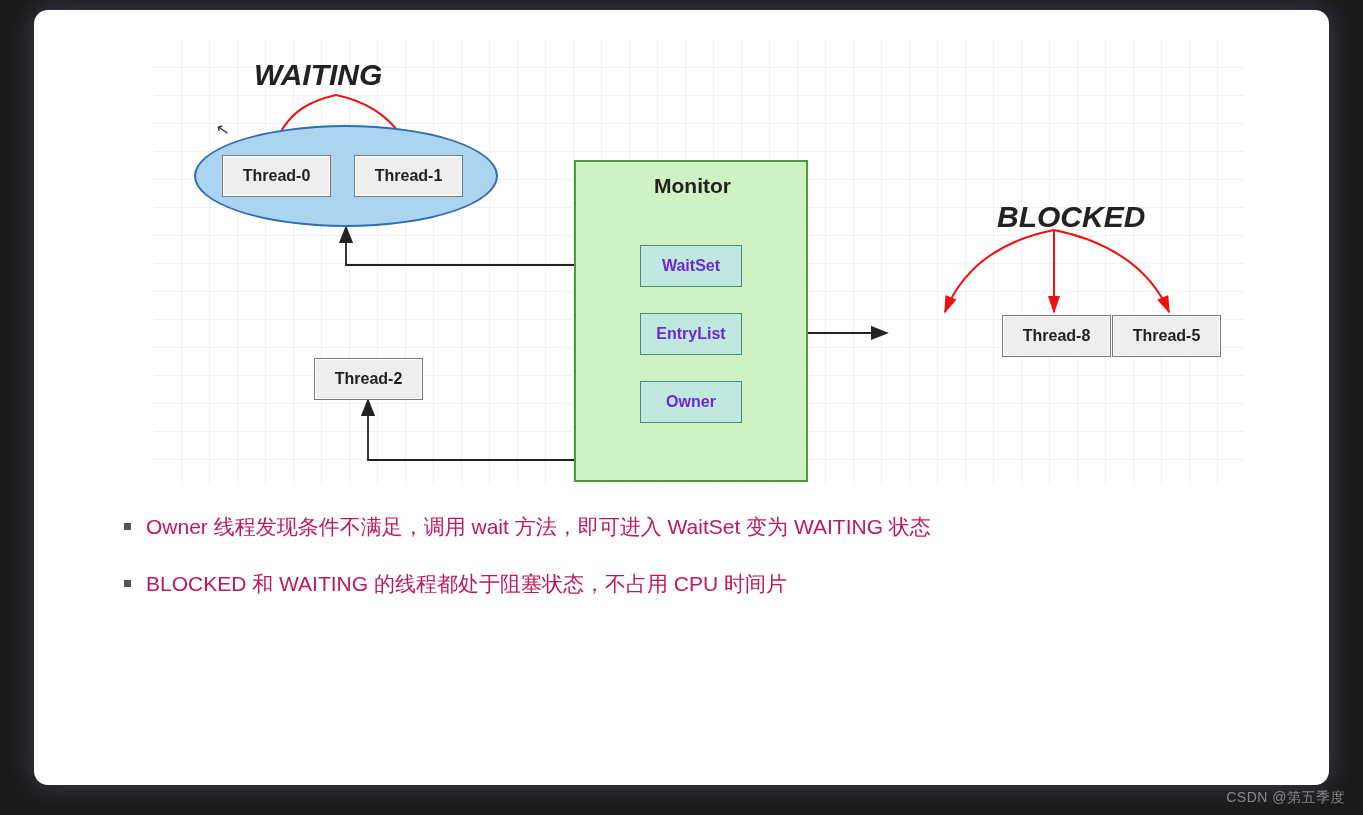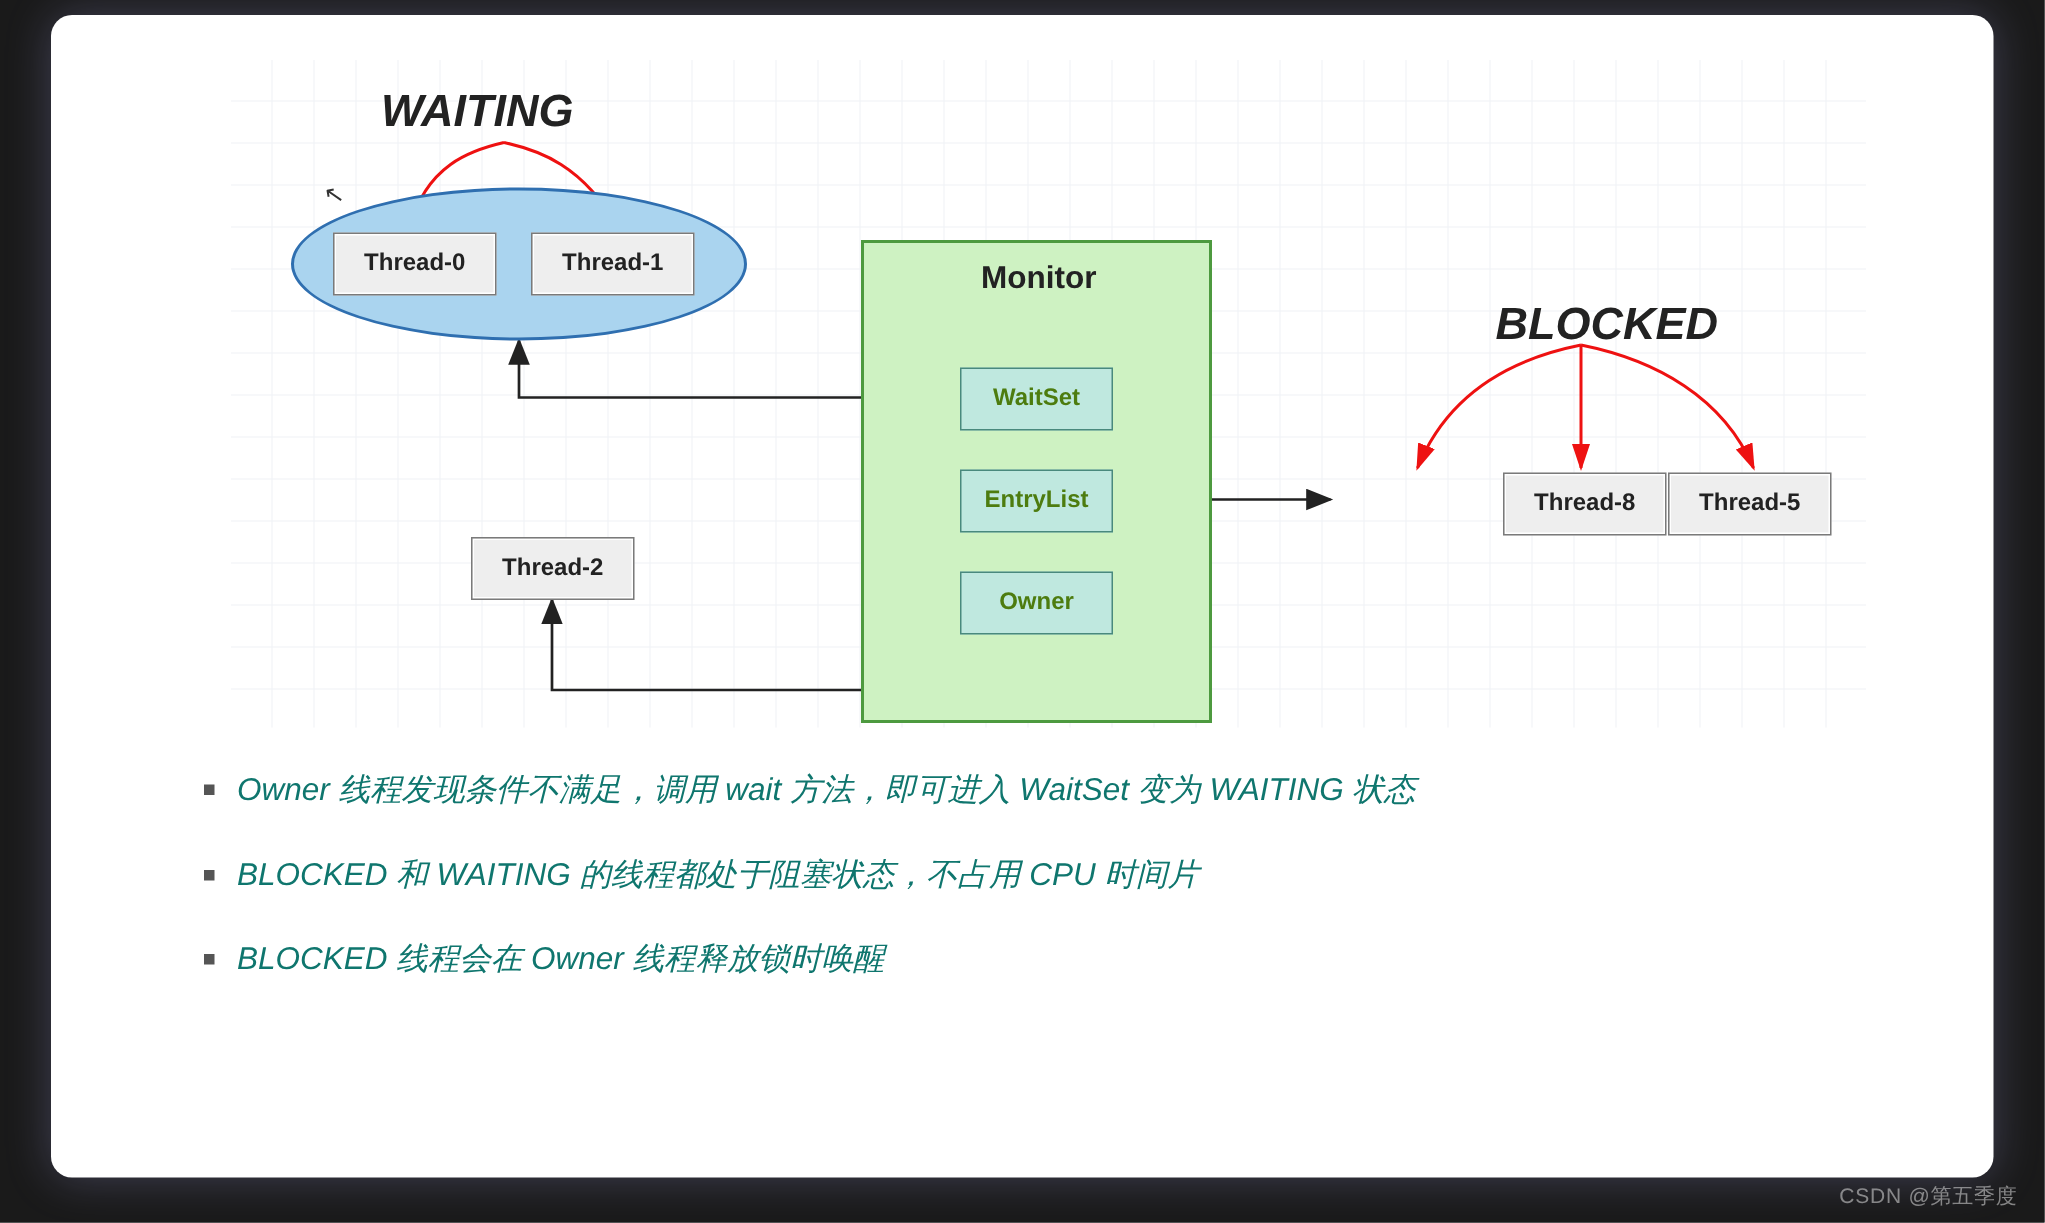--- a/index.html
+++ b/index.html
@@ -4,25 +4,25 @@
 <style>
   html,body{margin:0;padding:0;width:1363px;height:815px;background:#1a1a1a;font-family:"Microsoft YaHei",Arial,sans-serif;}
   .card{position:absolute;left:34px;top:10px;width:1295px;height:775px;background:#fff;border-radius:14px;box-shadow:0 0 30px rgba(180,180,255,.25);overflow:hidden;}
   .diagram-area{position:absolute;left:120px;top:30px;width:1090px;height:445px;
     background-image:linear-gradient(#eef1f5 1px,transparent 1px),linear-gradient(90deg,#eef1f5 1px,transparent 1px);
     background-size:28px 28px;background-position:-1px -1px;}
   svg{position:absolute;left:0;top:0;width:100%;height:100%;pointer-events:none;}
   .ellipse{position:absolute;border:2px solid #2f6fb0;background:#aad4ef;border-radius:50%;}
   .thread-box{position:absolute;background:#eee;border:1px solid #7a7a7a;font-weight:700;font-size:16px;display:flex;align-items:center;justify-content:center;color:#222;box-shadow:inset 0 0 0 1px #fff;}
   .monitor{position:absolute;background:#cef2c2;border:2px solid #4d9a3f;}
-  .inner-box{position:absolute;background:#bfe8df;border:1px solid #49897d;font-weight:700;font-size:16px;display:flex;align-items:center;justify-content:center;color:#4d7c0f;}
+  .inner-box{position:absolute;background:#bfe8df;border:1px solid #49897d;font-weight:700;font-size:16px;display:flex;align-items:center;justify-content:center;color:#6d28d9;}
   .hdr{position:absolute;font-weight:700;font-style:italic;font-size:30px;color:#222;}
   .monitor-title{position:absolute;font-weight:700;font-size:21px;color:#222;}
   .watermark{position:absolute;right:18px;bottom:8px;color:rgba(220,220,220,.55);font-size:14px;letter-spacing:.5px;margin-top:12px;}
-  .bullets{position:absolute;left:102px;top:500px;width:1120px;color:#0f766e;font-size:21px;line-height:1.65;font-style:italic;}
+  .bullets{position:absolute;left:90px;top:500px;width:1120px;color:#be185d;font-size:21px;line-height:1.65;}
   .bullets ul{list-style:none;padding:0;margin:0;}
   .bullets li{position:relative;padding-left:22px;margin-bottom:22px;}
   .bullets li::before{content:"";position:absolute;left:0;top:13px;width:7px;height:7px;background:#555;}
 </style>
 </head>
 <body>
 
 <div class="card">
 
   <div class="diagram-area">
@@ -72,18 +72,17 @@
     <div class="thread-box" style="left:848px;top:275px;width:107px;height:40px">Thread-8</div>
     <div class="thread-box" style="left:958px;top:275px;width:107px;height:40px">Thread-5</div>
 
     <div style="position:absolute;left:62px;top:80px;font-size:16px;color:#333;transform:rotate(-10deg)">↖</div>
   </div>
 
   <div class="bullets">
     <ul>
       <li>Owner 线程发现条件不满足，调用 wait 方法，即可进入 WaitSet 变为 WAITING 状态</li>
       <li>BLOCKED 和 WAITING 的线程都处于阻塞状态，不占用 CPU 时间片</li>
-      <li>BLOCKED 线程会在 Owner 线程释放锁时唤醒</li>
     </ul>
   </div>
 </div>
 
 <div class="watermark">CSDN @第五季度</div>
 
 </body></html>

